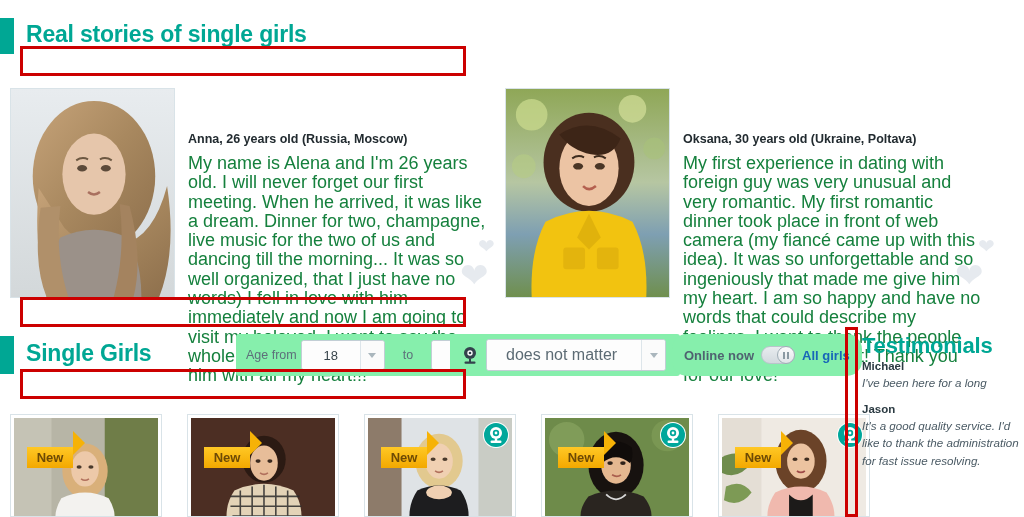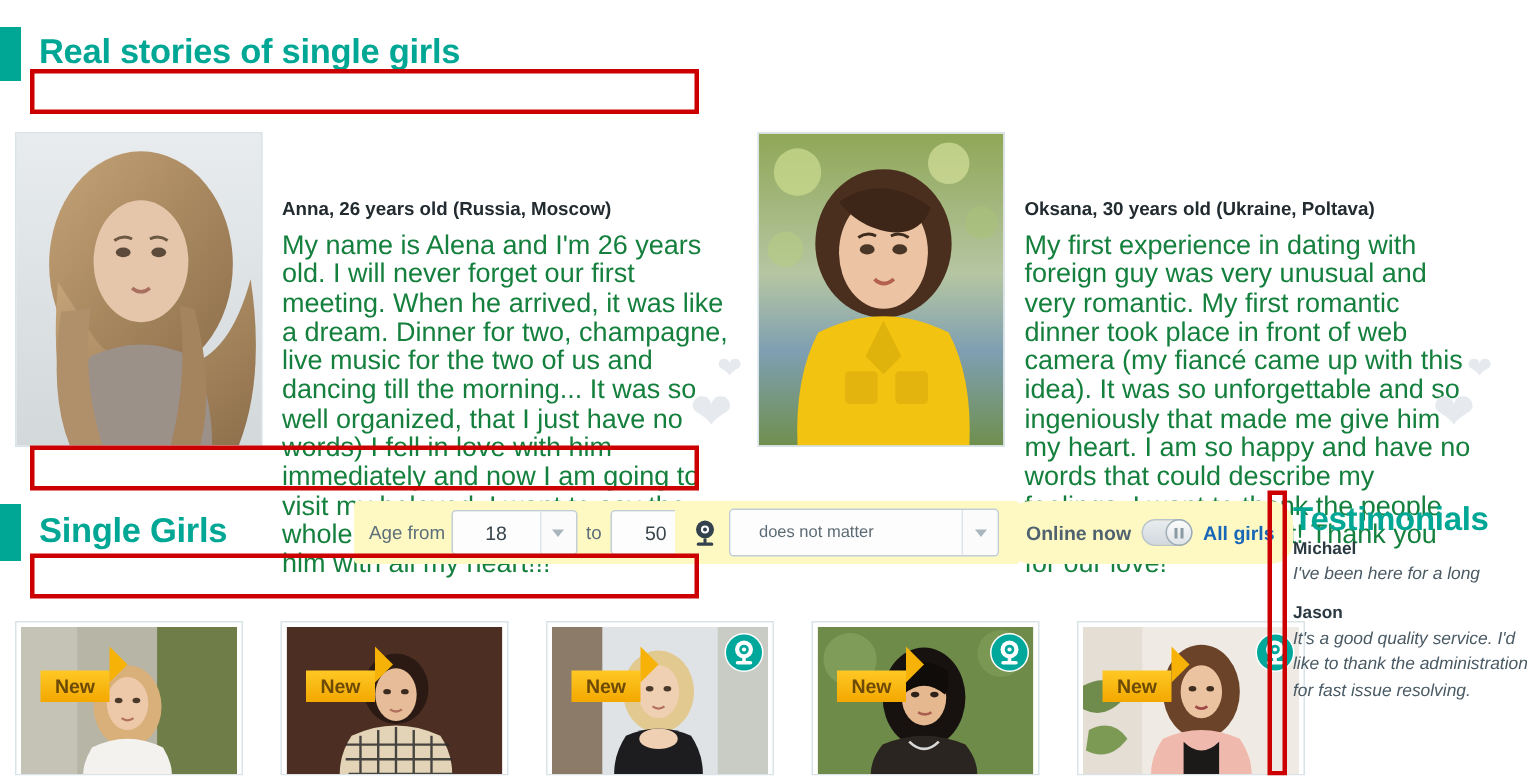--- a/index.html
+++ b/index.html
@@ -44,21 +44,21 @@
   .story-text{
     font-size:18px;line-height:19.3px;color:#15803d;margin:0;
   }
 
   
   .heart{position:absolute;color:#e6eaef;line-height:1;user-select:none;}
 
   
   .filter-strip{position:absolute;left:0;top:334px;width:1024px;height:42px;}
   .filter-group{
-    position:absolute;top:0;height:42px;background:#fef9c3;
+    position:absolute;top:0;height:42px;background:#86efac;
     border-radius:3px;display:flex;align-items:center;
   }
   .age-group{left:236px;padding:0 10px;}
   .cam-group{left:450px;padding:0 10px;}
   .online-group{left:672px;padding:0 12px;border-radius:15px;}
 
   .lbl{font-size:12.5px;color:#5d6f7a;}
   .sel{
     display:inline-flex;align-items:stretch;background:#fff;
     border:1px solid #c2ced5;border-radius:3px;height:28px;
@@ -70,23 +70,23 @@
     background:#fdfdfd;
   }
   .sel .arrow{
     width:23px;display:flex;align-items:center;justify-content:center;
     border-left:1px solid #dde5ea;background:#fbfbfb;
   }
   .sel .arrow i{
     display:block;width:0;height:0;border-left:4.5px solid transparent;
     border-right:4.5px solid transparent;border-top:5px solid #aab6bd;
   }
-  .sel.wide .val{width:116px;justify-content:flex-start;color:#5c6b74;font-size:11px;}
+  .sel.wide .val{width:116px;justify-content:flex-start;color:#5c6b74;font-size:16px;}
   .sel.wide{height:30px;}
-  .to-lbl{font-size:12.5px;color:#5d6f7a;margin:0 2px;}
+  .to-lbl{font-size:12.5px;color:#5d6f7a;margin:0 14px;}
 
   .cam-ico{margin-right:2px;display:flex;align-items:center;}
   .online-lbl{font-size:13px;font-weight:bold;color:#4f6270;}
   .toggle{
     width:34px;height:18px;border-radius:9px;margin:0 7px;
     background:linear-gradient(#e8ecef,#d2d9de);
     border:1px solid #b9c4cb;position:relative;box-sizing:border-box;
   }
   .toggle .knob{
     position:absolute;right:-1px;top:-1px;width:18px;height:18px;

